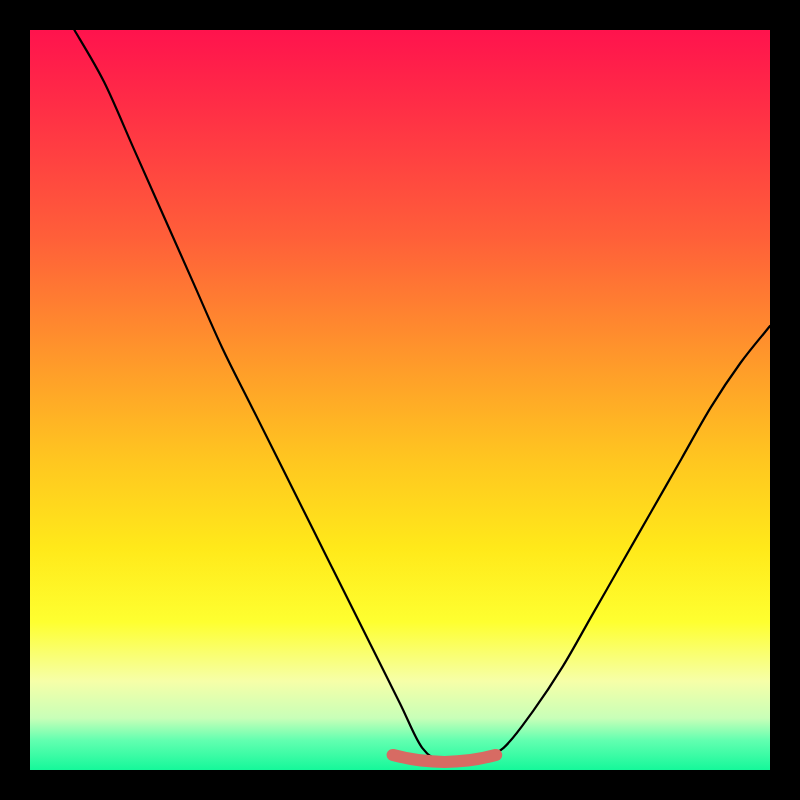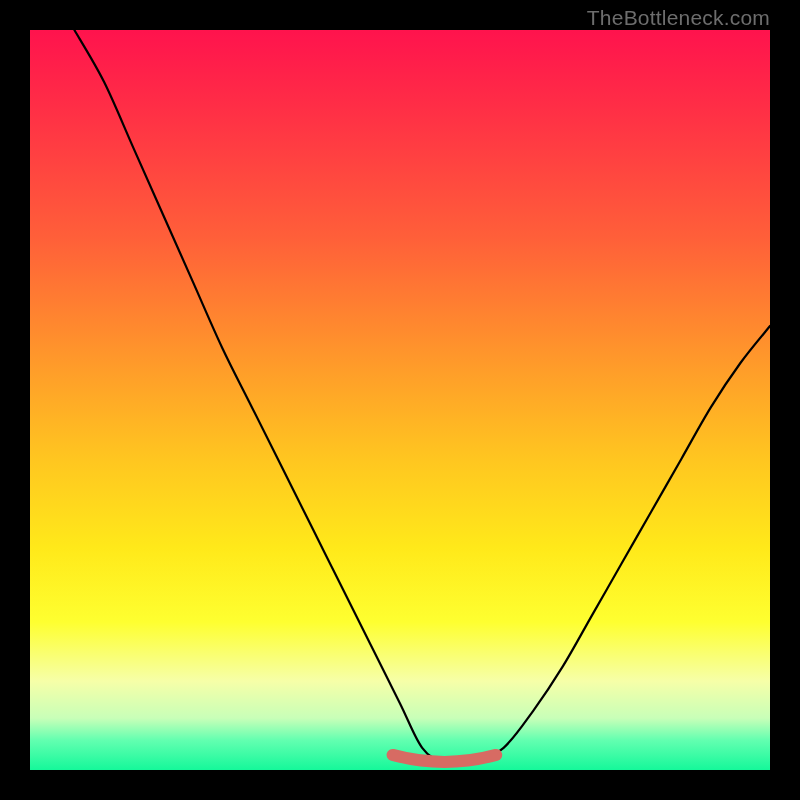--- a/index.html
+++ b/index.html
@@ -75,15 +75,14 @@
 
 <div class="frame">
 
   <div class="plot-area">
     <svg class="curve" viewBox="0 0 740 740" preserveAspectRatio="none">
       <path id="curve-path" class="curve-line" d="M44.4,0 C49.33333333333333,8.633333333333326 64.13333333333333,32.06666666666662 74,51.799999999999955 C83.86666666666667,71.53333333333329 93.73333333333335,96.19999999999997 103.60000000000001,118.39999999999998 C113.46666666666667,140.6 123.33333333333331,162.8 133.2,185 C143.06666666666666,207.2 152.93333333333334,229.39999999999995 162.8,251.59999999999997 C172.66666666666669,273.79999999999995 182.53333333333333,297.23333333333335 192.4,318.20000000000005 C202.26666666666668,339.16666666666674 212.13333333333333,357.6666666666667 222,377.40000000000003 C231.86666666666667,397.1333333333334 241.73333333333335,416.8666666666667 251.60000000000002,436.6 C261.4666666666667,456.33333333333337 271.3333333333333,476.0666666666666 281.2,495.79999999999995 C291.06666666666666,515.5333333333333 300.93333333333334,535.2666666666667 310.8,555 C320.6666666666667,574.7333333333333 330.53333333333336,594.4666666666667 340.40000000000003,614.2 C350.2666666666667,633.9333333333334 361.3666666666667,656.1333333333333 370,673.4 C378.6333333333333,690.6666666666666 384.80000000000007,707.9333333333333 392.20000000000005,717.8 C399.6,727.6666666666666 405.7666666666667,730.1333333333333 414.40000000000003,732.6 C423.03333333333336,735.0666666666667 434.1333333333333,735.0666666666667 444,732.6 C453.8666666666667,730.1333333333333 463.73333333333335,726.4333333333333 473.6,717.8 C483.4666666666667,709.1666666666666 493.33333333333337,694.3666666666666 503.20000000000005,680.8 C513.0666666666667,667.2333333333333 522.9333333333333,652.4333333333333 532.8,636.4 C542.6666666666666,620.3666666666667 552.5333333333333,601.8666666666667 562.4,584.6 C572.2666666666667,567.3333333333334 582.1333333333333,550.0666666666666 592,532.8 C601.8666666666667,515.5333333333333 611.7333333333333,498.26666666666665 621.6,481 C631.4666666666667,463.73333333333335 641.3333333333334,446.46666666666664 651.2,429.2 C661.0666666666667,411.93333333333334 670.9333333333334,393.4333333333334 680.8000000000001,377.40000000000003 C690.6666666666667,361.3666666666667 700.5333333333333,346.5666666666666 710.4,332.99999999999994 C720.2666666666667,319.4333333333333 735.0666666666666,302.16666666666663 740,296"></path>
       <path id="optimal-path" class="optimal-band" d="M 362.59999999999997 724.9 Q 414.40000000000003 738.9 466.2 724.9"></path>
     </svg>
   </div>
 
-  <div class="watermark">TheBottleneck.com</div>
 
 </div>
 
 </body></html>

